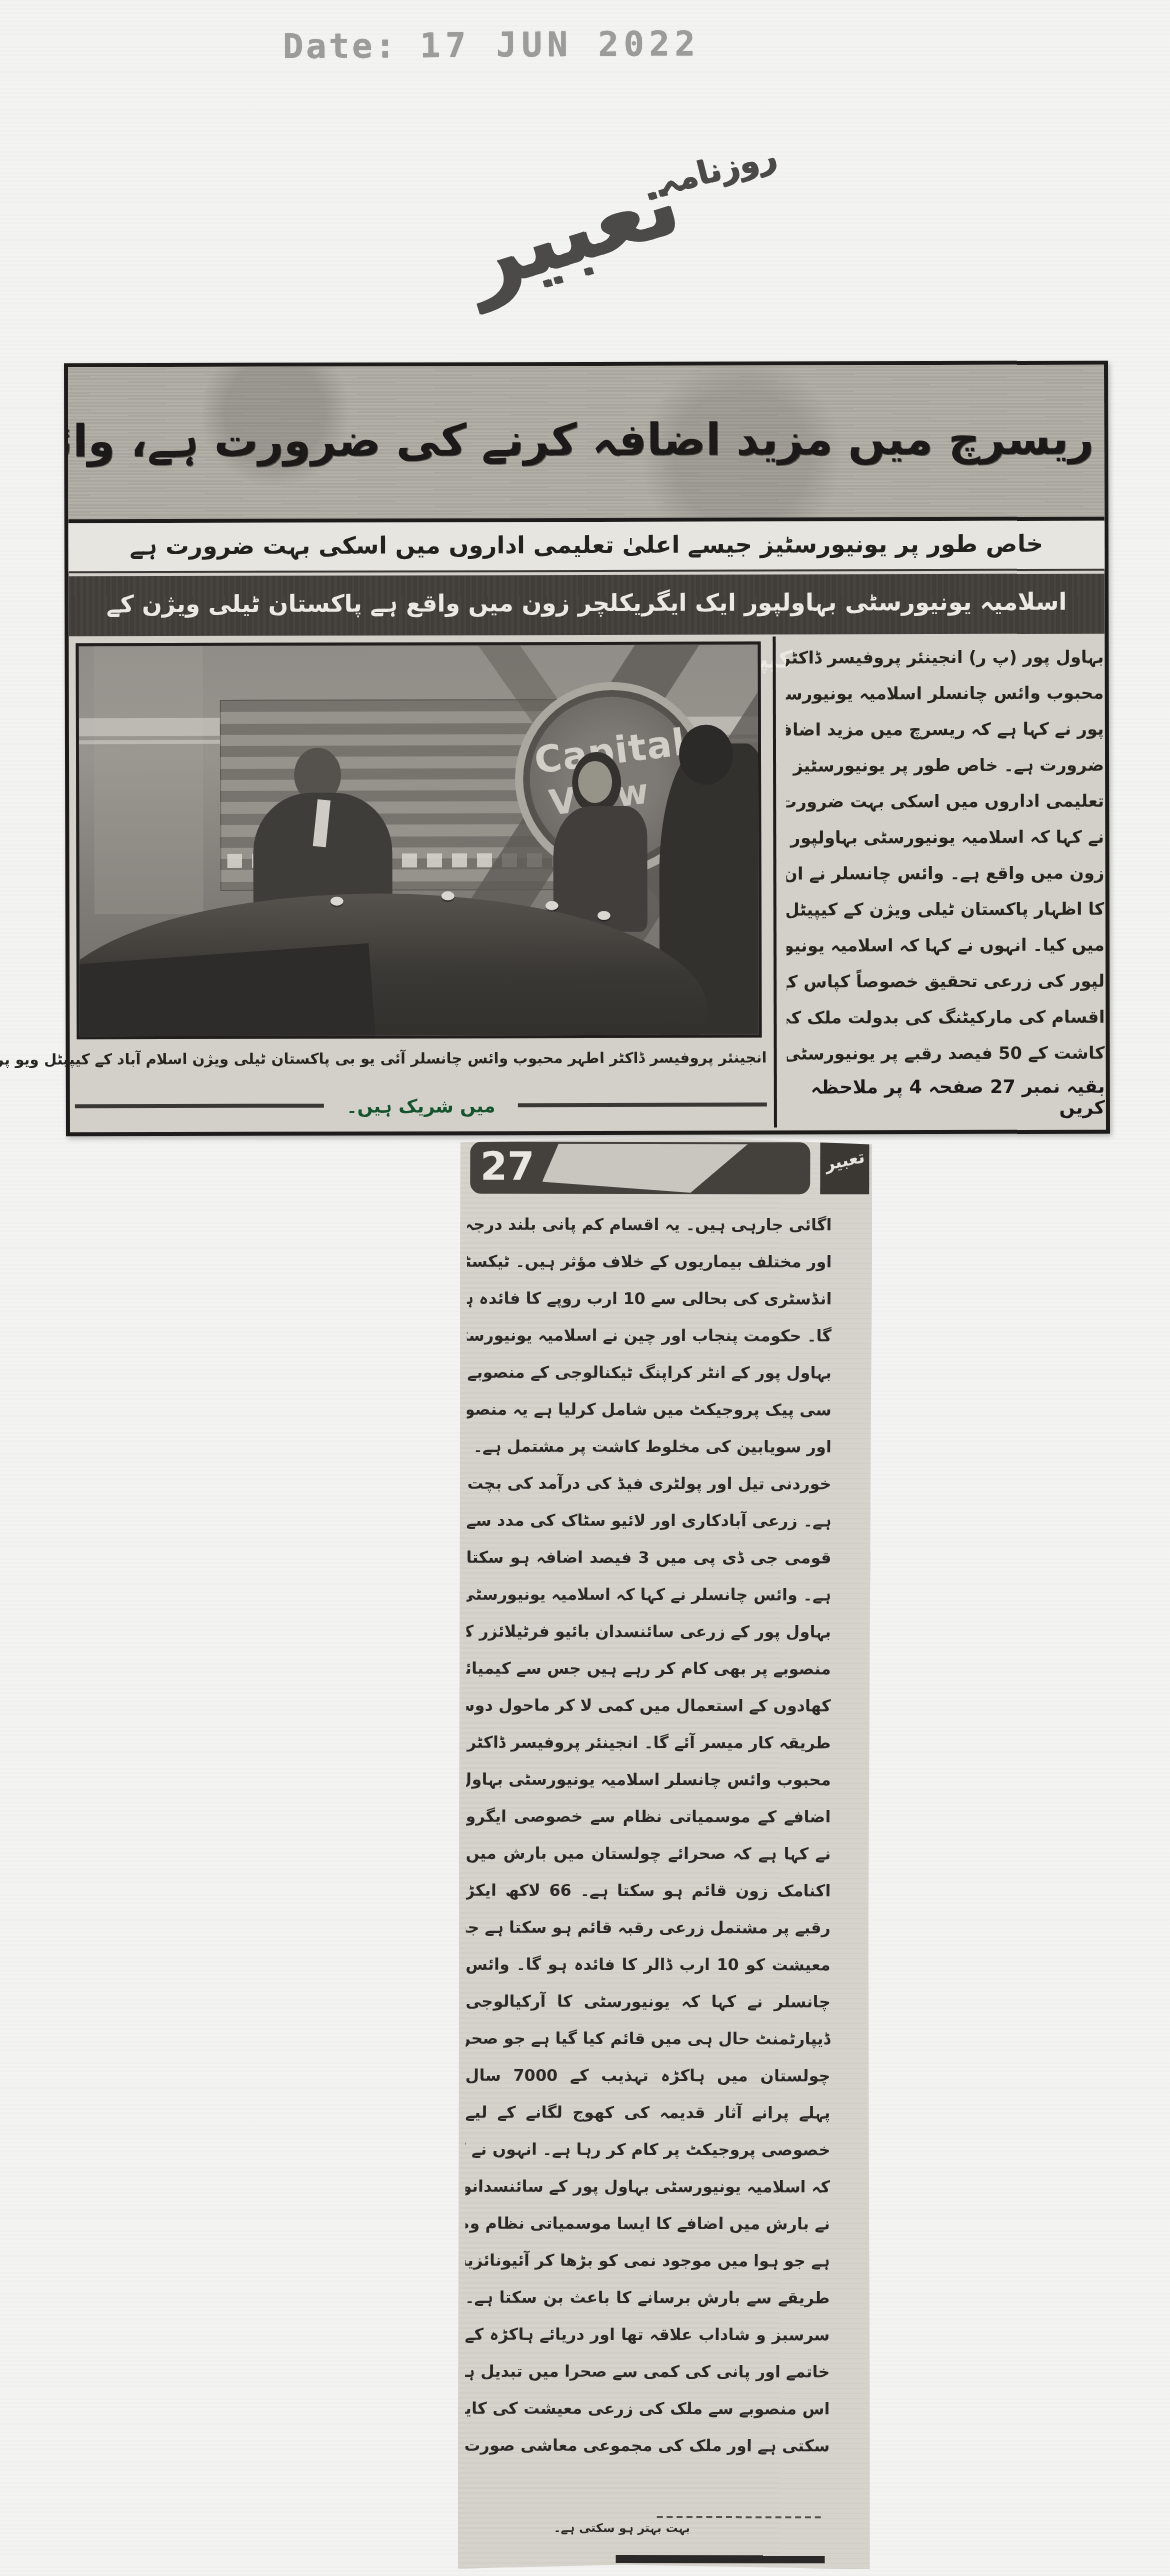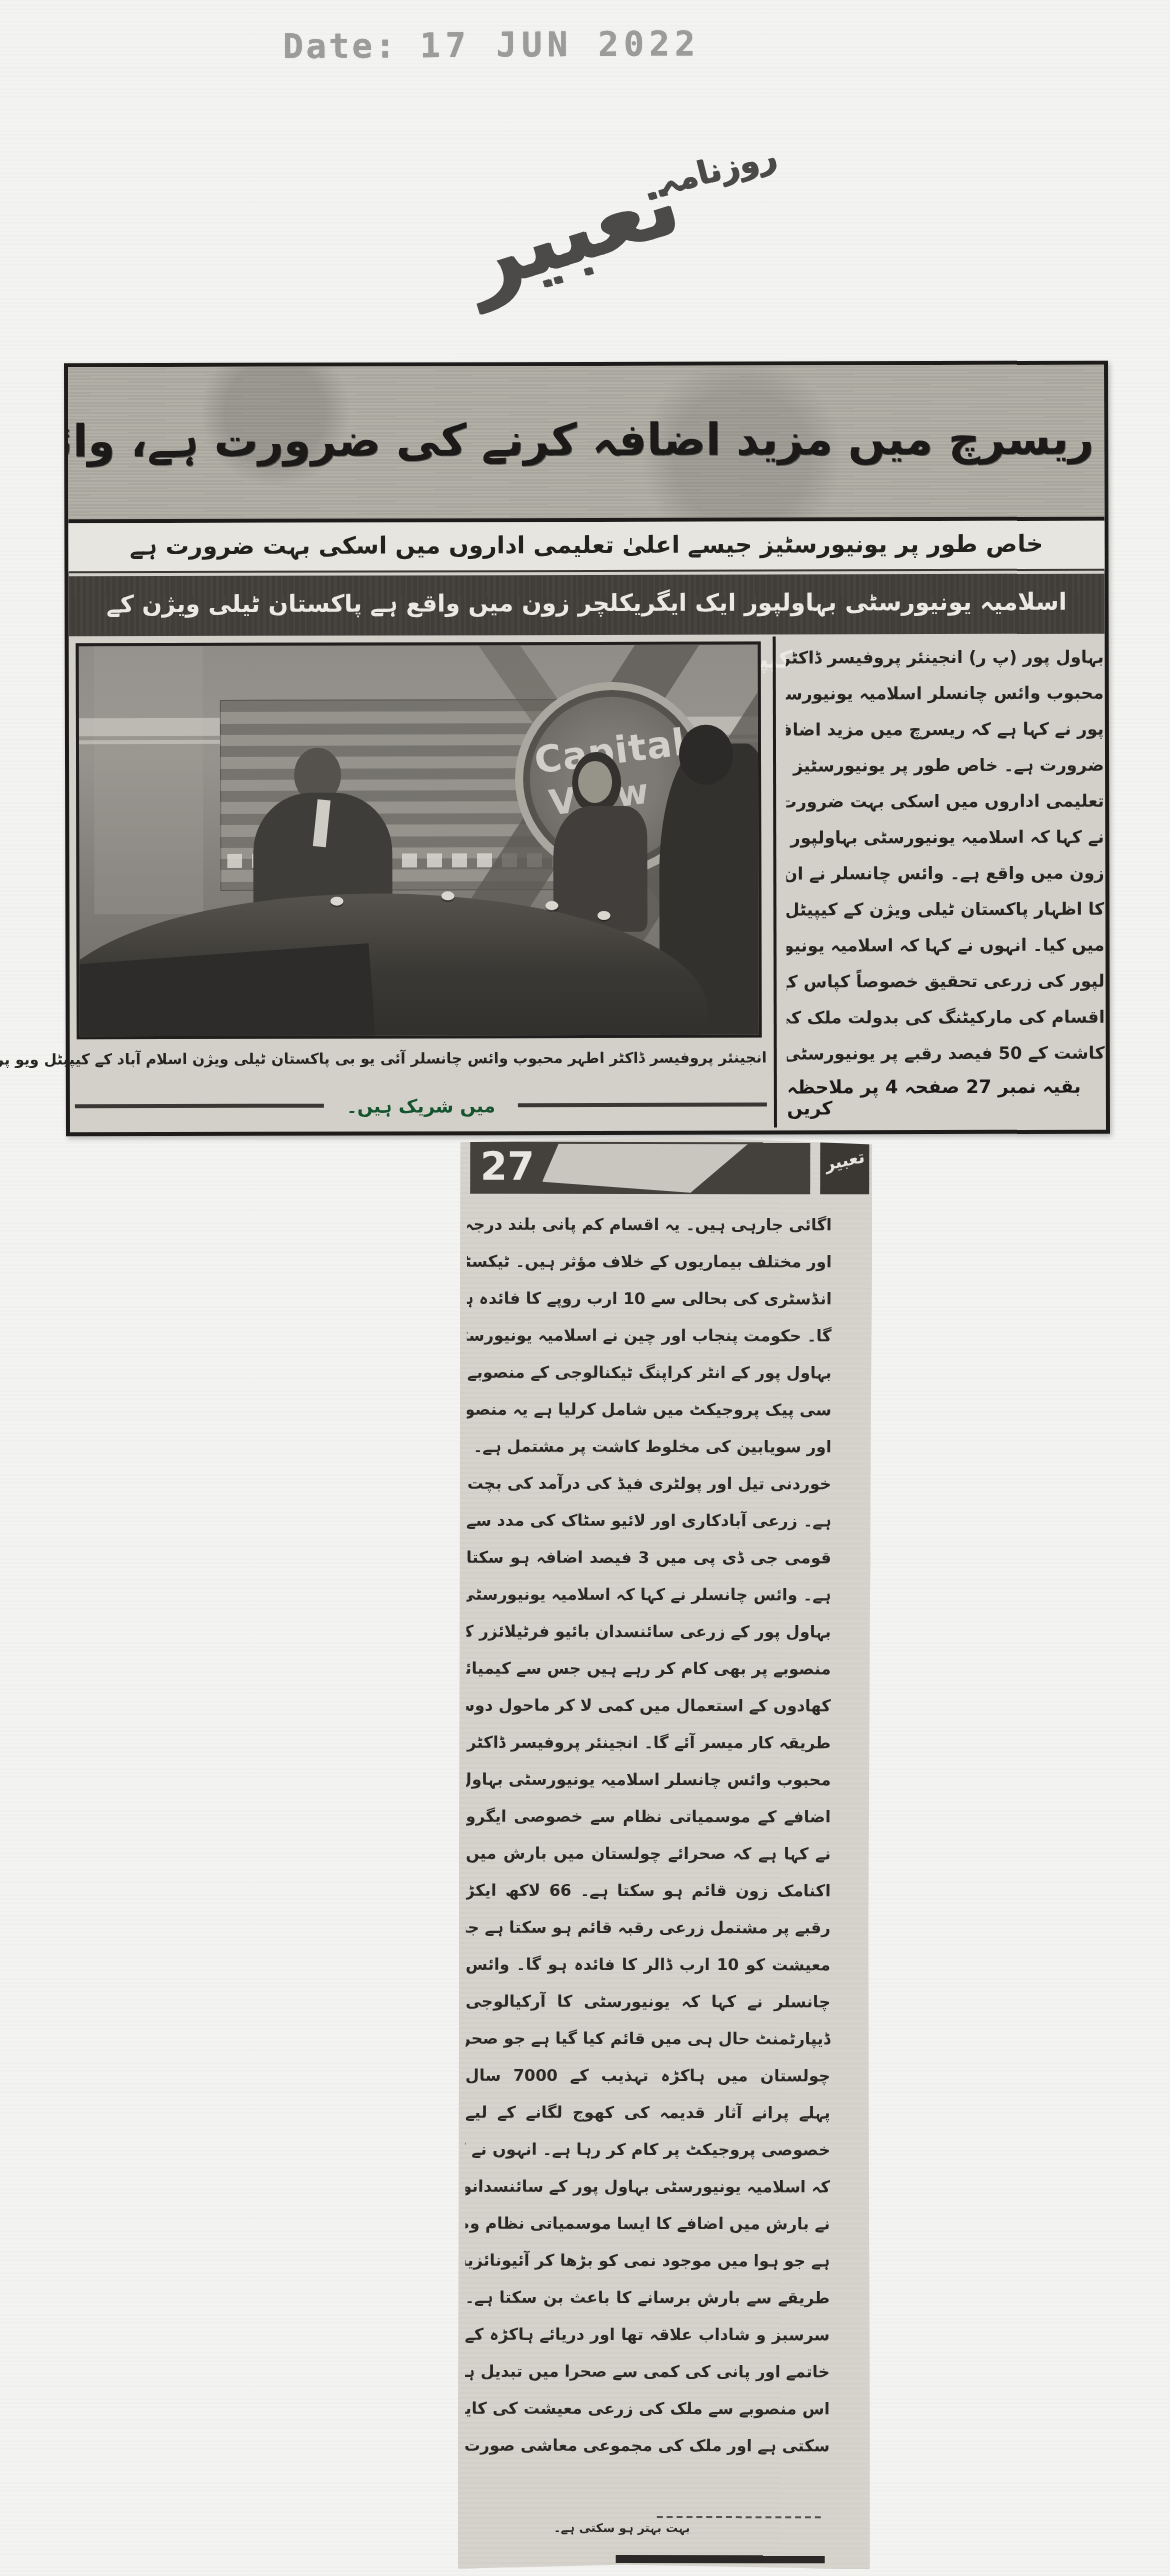--- a/index.html
+++ b/index.html
@@ -81,35 +81,35 @@
   .ph-table{position:absolute;left:-34px;top:248px;width:662px;height:235px;border-radius:50%;
          background:linear-gradient(180deg,#56534e 0%,#3a3834 34%,#262522 100%);}
   .ph-cup{position:absolute;width:13.4px;height:9.2px;border-radius:50%;background:#dad7d0;box-shadow:0 1.7px 0 rgba(0,0,0,.35);}
   .ph-fg{position:absolute;left:-8.4px;top:308px;width:302px;height:101px;background:#2e2c2a;transform:rotate(-4deg);}
 
   
   .vdiv{position:absolute;left:704px;top:1.7px;width:3.4px;height:491px;background:#1d1c1a;}
   .rcol{position:absolute;left:717px;top:5px;width:318px;height:436px;overflow:hidden;}
   .rcol .line{width:100%;font-size:17px;font-weight:bold;color:#26251f;line-height:36px;
          white-space:nowrap;text-align:justify;text-align-last:justify;direction:rtl;}
-  .jump-note{position:absolute;left:717px;top:442px;width:318px;text-align:left;
+  .jump-note{position:absolute;left:717px;top:442px;width:318px;text-align:right;
          font-size:18.4px;font-weight:bold;color:#1c1b19;direction:rtl;}
   
   .caption1{position:absolute;left:5px;top:414px;width:692px;font-size:14.7px;font-weight:bold;
          color:#26251f;white-space:nowrap;text-align:justify;text-align-last:justify;direction:rtl;}
   .caption2{position:absolute;left:5px;top:453px;width:692px;height:34px;display:flex;align-items:center;direction:rtl;}
   .caption2 .rule{flex:1;height:4.2px;background:#3a3834;}
   .caption2 .t{padding:0 22px;font-size:18.4px;font-weight:bold;color:#14532d;white-space:nowrap;}
 
   
   .clip2{position:absolute;left:459px;top:1137px;width:412px;height:1432px;background:#d6d3cd;
          background-image:repeating-linear-gradient(0deg,rgba(0,0,0,.02) 0 1.7px,transparent 1.7px 5px);
          box-shadow:1.7px 2.5px 5px rgba(0,0,0,.22);transform:rotate(.1deg);
          clip-path:polygon(0 .4%,55% 0,100% .5%,99.4% 55%,100% 100%,40% 99.7%,0 100%);}
-  .jump-bar{position:absolute;left:10px;top:5px;width:340px;height:52px;background:#44413d;overflow:hidden;}
+  .jump-bar{position:absolute;left:10px;top:5px;width:340px;height:52px;background:#44413d;overflow:hidden;border-radius:11px;}
   .jump-bar .num{position:absolute;left:10px;top:1.7px;font-size:39px;font-weight:bold;color:#e9e7e2;
          font-family:"DejaVu Sans",sans-serif;}
   .jump-bar .trap{position:absolute;left:72px;top:1.7px;width:206px;height:49px;background:#c9c6c0;
          clip-path:polygon(8% 0,100% 0,72% 100%,0 78%);}
   .jump-logo{position:absolute;left:360px;top:5px;width:49px;height:52px;background:#3b3834;
          color:#e6e4df;text-align:center;overflow:hidden;}
   .jump-logo .t{display:inline-block;margin-top:8.4px;font-size:17px;font-weight:bold;transform:rotate(-12deg);}
   .ccol{position:absolute;left:6.7px;top:69px;width:365px;overflow:hidden;}
   .ccol .line{width:100%;font-size:16px;font-weight:bold;color:#2a2925;line-height:37px;
          white-space:nowrap;text-align:justify;text-align-last:justify;direction:rtl;}

